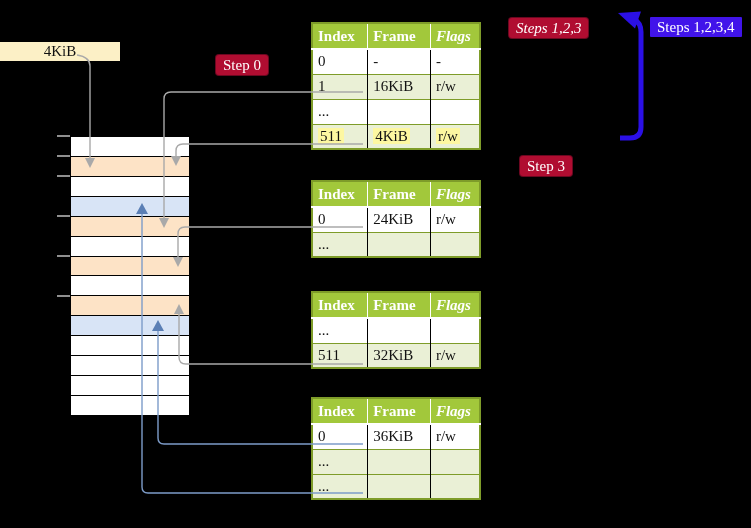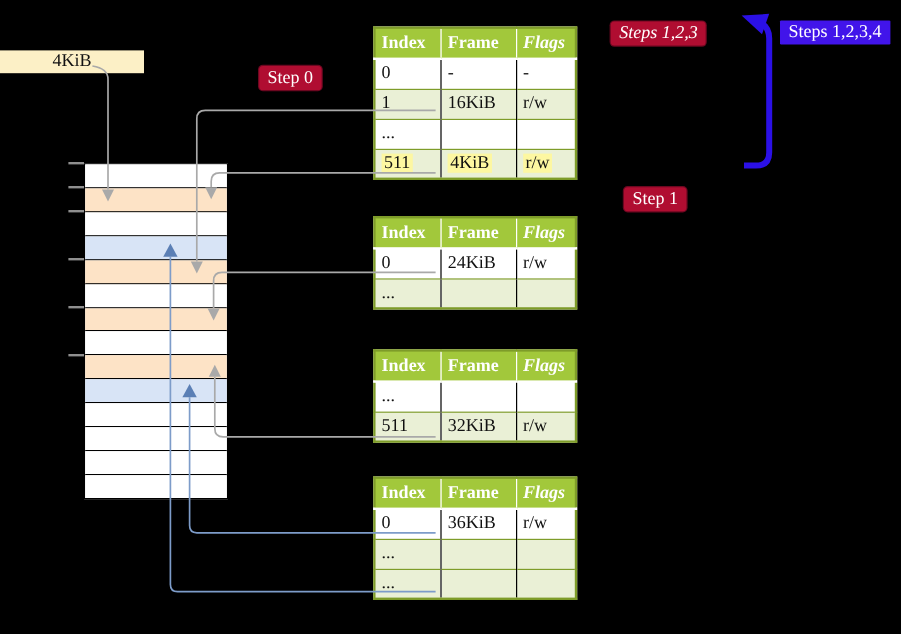--- a/index.html
+++ b/index.html
@@ -80,21 +80,21 @@
 </head>
 <body>
 
 <div class="canvas">
 
   <div class="legend-box">4KiB</div>
 
   <div class="badge red" id="badge-step0">Step 0</div>
   <div class="badge red" id="badge-steps123">Steps 1,2,3</div>
   <div class="badge blue" id="badge-steps1234">Steps 1,2,3,4</div>
-  <div class="badge red" id="badge-step4">Step 1</div>
+  <div class="badge red" id="badge-step4">Step 3</div>
 
   <div class="mem-strip">
       <div class="mem-row white"></div>
       <div class="mem-row peach"></div>
       <div class="mem-row white"></div>
       <div class="mem-row blue"></div>
       <div class="mem-row peach"></div>
       <div class="mem-row white"></div>
       <div class="mem-row peach"></div>
       <div class="mem-row white"></div>

